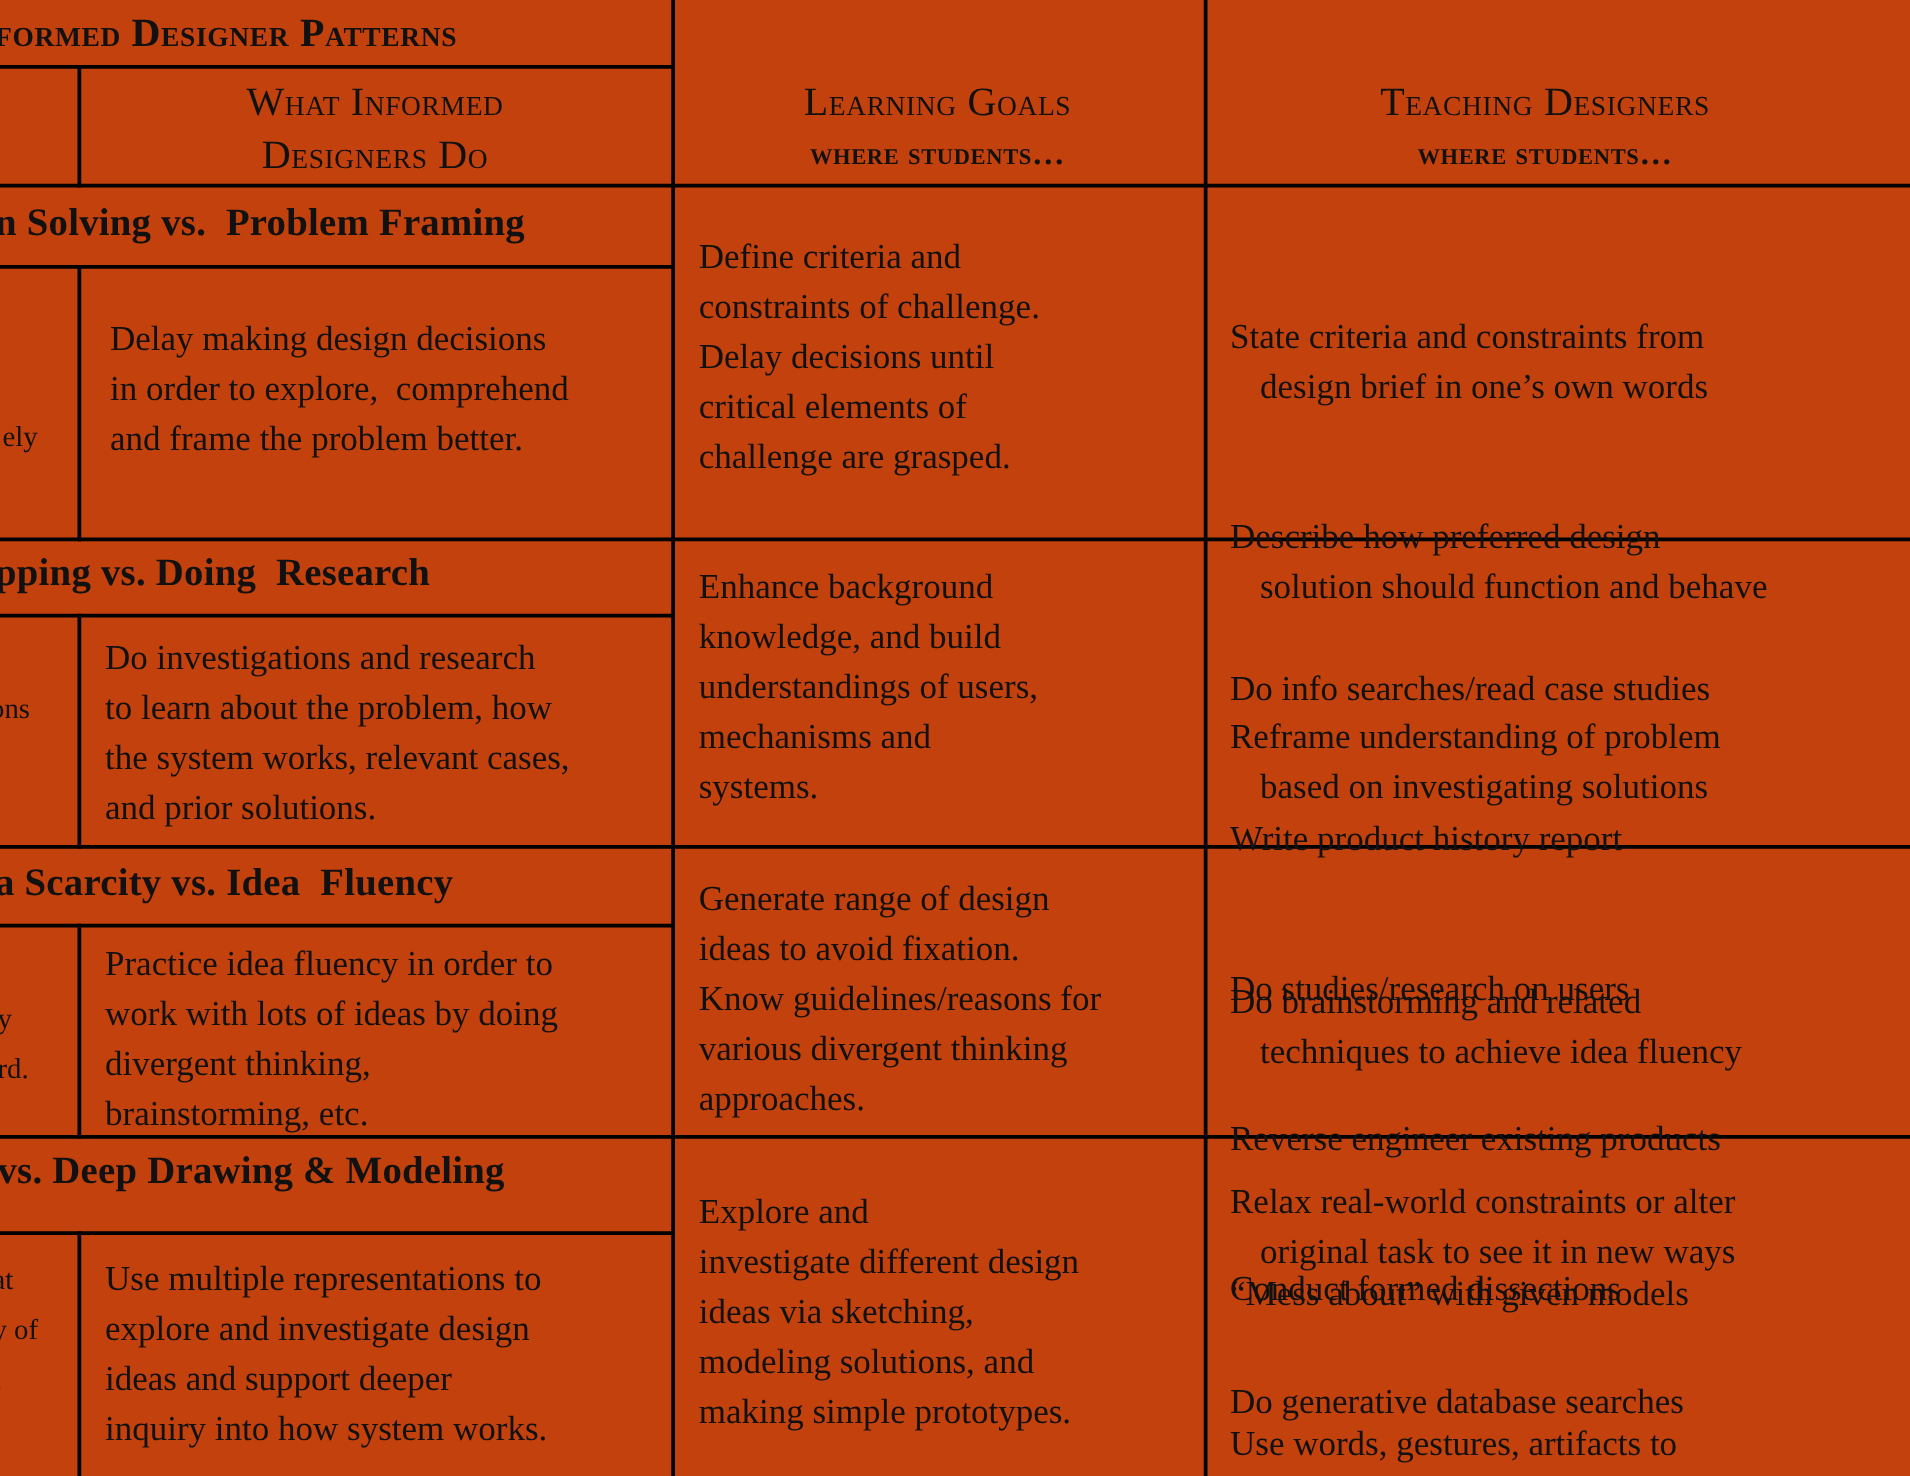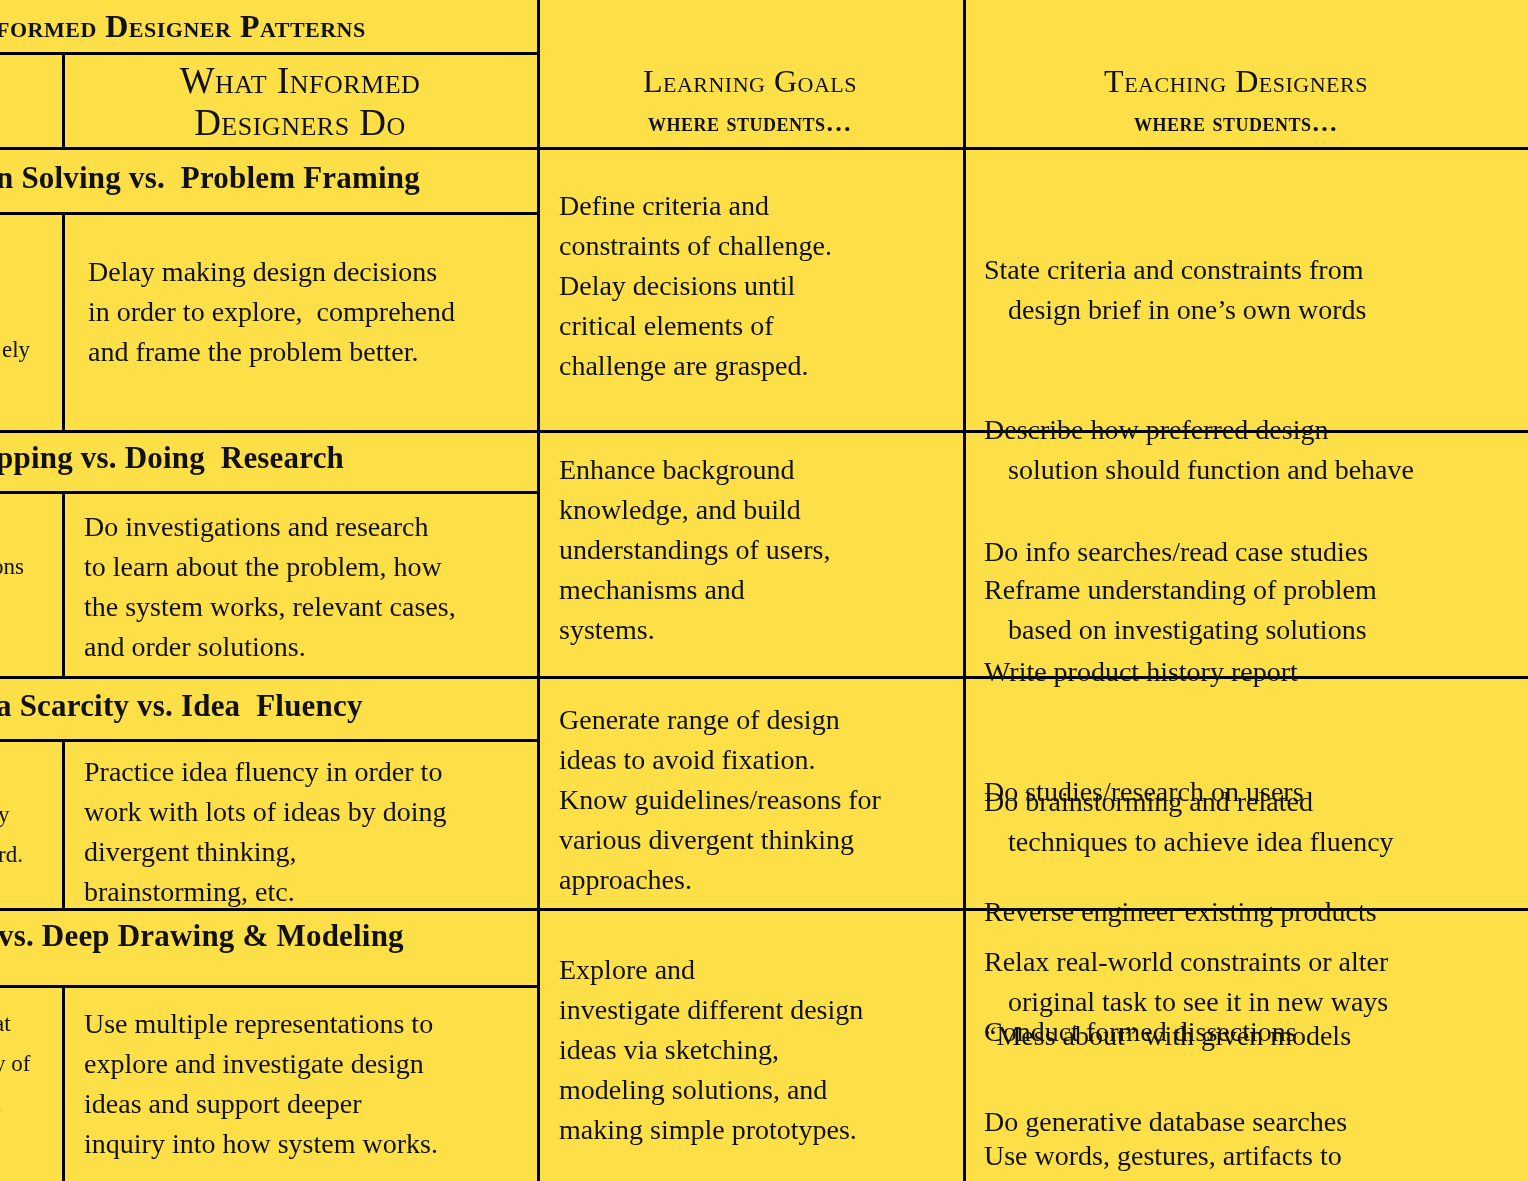--- a/index.html
+++ b/index.html
@@ -1,19 +1,19 @@
 <!DOCTYPE html>
 <html><head>
 <meta charset="utf-8">
 <style>
   * { margin:0; padding:0; box-sizing:border-box; }
   html,body { background:#ffffff; }
   .page {
     position:relative; width:1528px; height:1181px;
-    background:#fde047; overflow:hidden;
+    background:#c2410c; overflow:hidden;
     font-family:"Liberation Serif", serif; color:#111111;
   }
   .hl { position:absolute; height:3px; background:#000; }
   .vl { position:absolute; width:3px;  background:#000; }
 
   .table-title {
     position:absolute; left:-4px; top:8px;
     font-size:32px; font-weight:bold; font-variant:small-caps;
     letter-spacing:0.5px; white-space:pre;
   }
@@ -22,21 +22,21 @@
   }
   .hdr .l1 {
     font-size:32px; font-weight:normal; font-variant:small-caps;
     letter-spacing:0.5px; line-height:42px;
   }
   .hdr .l2 {
     font-size:26px; font-weight:bold; font-variant:small-caps;
     letter-spacing:0.5px; line-height:42px;
   }
   .hdr.plain .l1, .hdr.plain .l2 {
-    font-weight:normal; font-size:37px;
+    font-weight:normal; font-size:32px;
   }
   .pattern {
     position:absolute; font-size:31px; font-weight:bold;
     white-space:pre; letter-spacing:0.2px;
   }
   .cell {
     position:absolute; font-size:28px; line-height:40px;
     white-space:pre-wrap;
   }
   .frag {
@@ -104,21 +104,21 @@
 solution should function and behave</div>
     <div class="strategy">Reframe understanding of problem
 based on investigating solutions</div>
   </div>
 
   <div class="pattern" style="left:-4px;top:440px">pping vs. Doing  Research</div>
   <div class="frag" style="left:-8px;top:547px">ons</div>
   <div class="cell" style="left:84px;top:507px;width:455px">Do investigations and research
 to learn about the problem, how
 the system works, relevant cases,
-and order solutions.</div>
+and prior solutions.</div>
   <div class="cell" style="left:559px;top:450px;width:400px">Enhance background
 knowledge, and build
 understandings of users,
 mechanisms and
 systems.</div>
   <div class="cell" style="left:984px;top:452px;width:542px">
     <div class="strategy">Do info searches/read case studies</div>
     <div class="strategy">Write product history report</div>
     <div class="strategy">Do studies/research on users</div>
     <div class="strategy">Reverse engineer existing products</div>

